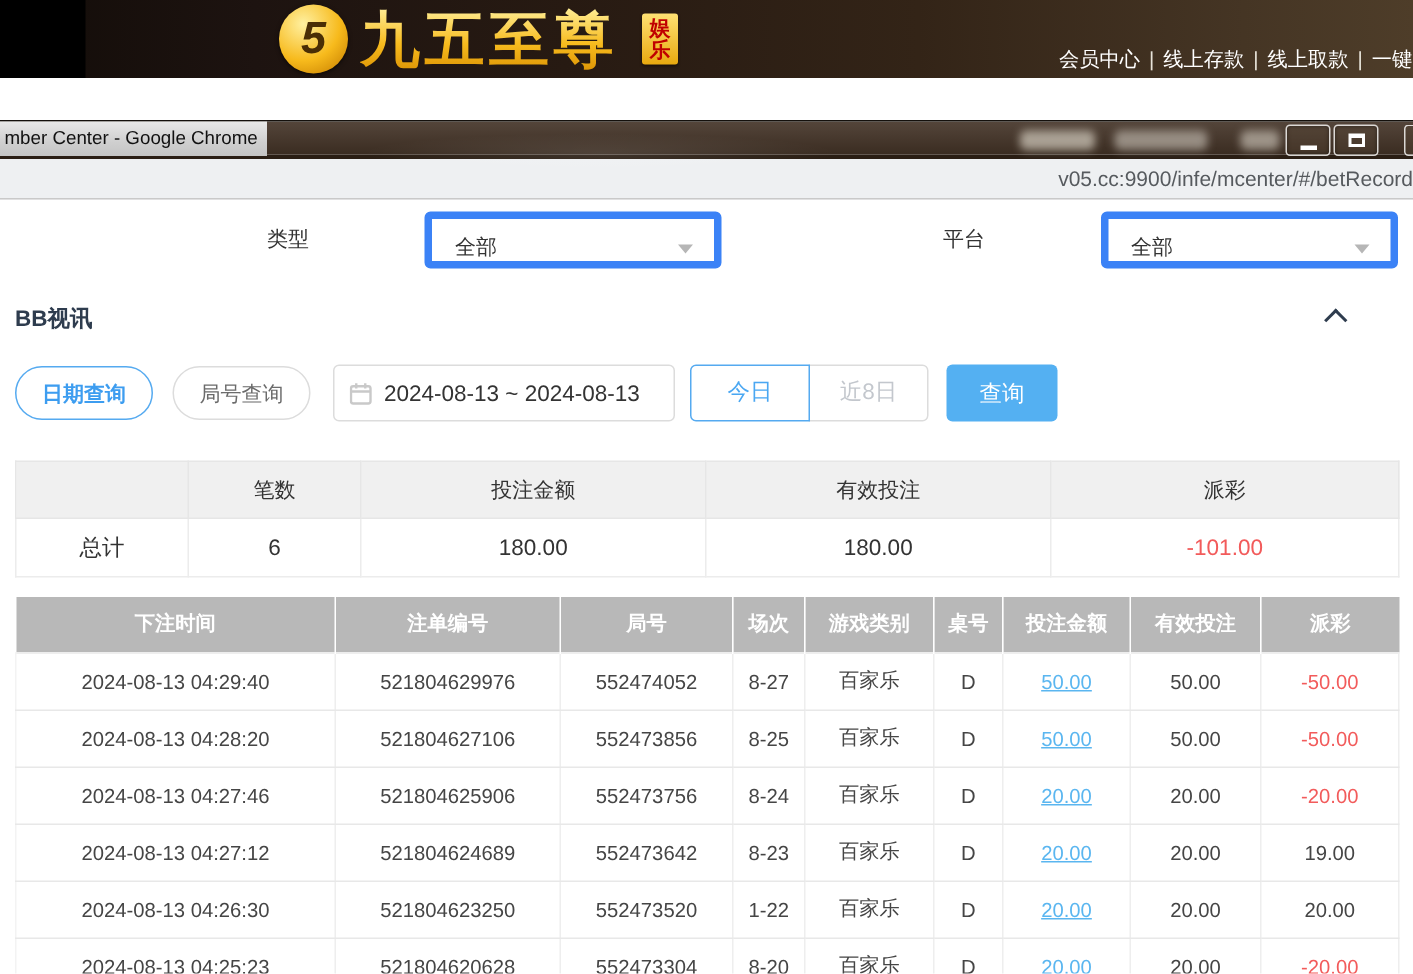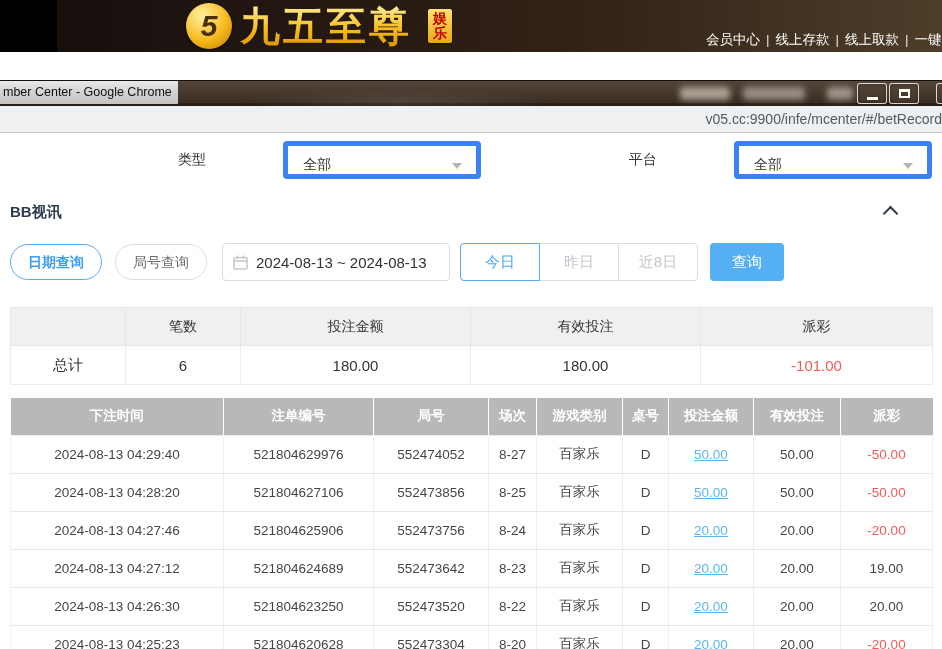--- a/index.html
+++ b/index.html
@@ -176,21 +176,20 @@
         <svg width="15" height="15" viewBox="0 0 15 15">
           <rect x="1" y="2.5" width="13" height="11.5" rx="1.5" fill="none" stroke="#c9c9c9" stroke-width="1.6"></rect>
           <line x1="1" y1="6" x2="14" y2="6" stroke="#c9c9c9" stroke-width="1.6"></line>
           <line x1="4.5" y1="0.5" x2="4.5" y2="4" stroke="#c9c9c9" stroke-width="1.6"></line>
           <line x1="10.5" y1="0.5" x2="10.5" y2="4" stroke="#c9c9c9" stroke-width="1.6"></line>
         </svg>
         <span class="txt">2024-08-13 ~ 2024-08-13</span>
       </div>
       <div class="seg-group">
         <div class="seg-btn first active">今日</div>
-        <div class="seg-btn">昨日</div>
         <div class="seg-btn last">近8日</div>
       </div>
       <button class="btn-search">查询</button>
     </div>
 
     <table class="summary-table">
       <colgroup>
           <col style="width:115px">
           <col style="width:115px">
           <col style="width:230px">
@@ -284,21 +283,21 @@
     <td>百家乐</td>
     <td>D</td>
     <td><a>20.00</a></td>
     <td>20.00</td>
     <td class="auto-neg">19.00</td>
   </tr>
           <tr>
     <td>2024-08-13 04:26:30</td>
     <td>521804623250</td>
     <td>552473520</td>
-    <td>8-22</td>
+    <td>1-22</td>
     <td>百家乐</td>
     <td>D</td>
     <td><a>20.00</a></td>
     <td>20.00</td>
     <td class="auto-neg">20.00</td>
   </tr>
           <tr>
     <td>2024-08-13 04:25:23</td>
     <td>521804620628</td>
     <td>552473304</td>

